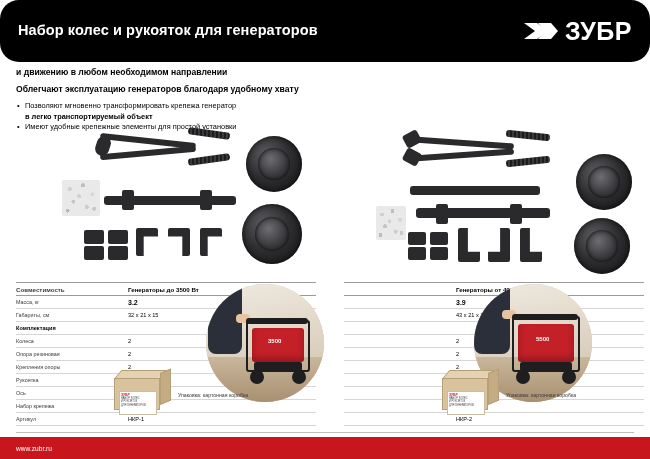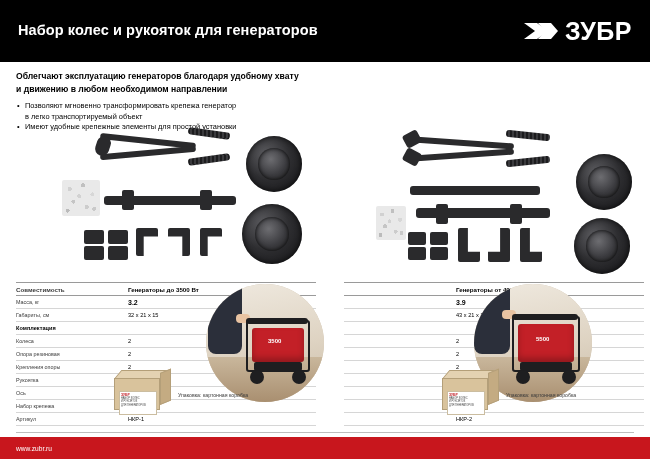--- a/index.html
+++ b/index.html
@@ -19,20 +19,21 @@
   
   .header {
     position: absolute;
     left: 0; top: 0;
     width: 650px; height: 62px;
     background: #000000;
     display: flex;
     align-items: center;
     justify-content: space-between;
     padding: 0 18px;
+    border-radius: 19px;
   }
   .header-title {
     color: #ffffff;
     font-size: 14.5px;
     font-weight: bold;
     letter-spacing: 0.1px;
     line-height: 1.2;
   }
   .brand {
     display: flex;
@@ -67,20 +68,21 @@
     line-height: 1.45;
     position: relative;
     padding-left: 9px;
   }
   .bullets li .dot {
     position: absolute;
     left: 1px; top: 0;
   }
   .bullets li .sub {
     display: block;
+    font-weight: bold;
   }
 
   
   .photo-area {
     position: absolute;
     left: 0; top: 124px;
     width: 650px; height: 155px;
   }
   .photo-half { position: absolute; top: 0; height: 155px; }
   .left-half { left: 60px; width: 280px; }
@@ -320,22 +322,22 @@
     <div class="brand">
       <svg class="brand-arrow" width="34" height="24" viewBox="0 0 34 24">
         <polygon points="0,4 13,4 24,12 13,20 0,20 11,12" fill="#ffffff"></polygon>
         <polygon points="14,4 27,4 34,12 27,20 14,20 21,12" fill="#ffffff"></polygon>
       </svg>
       <span class="brand-name">ЗУБР</span>
     </div>
   </div>
 
   <div class="intro">
+    <div class="intro-lead" style="margin-top:-4px">и движению в любом необходимом направлении</div>
     <div class="intro-lead">Облегчают эксплуатацию генераторов благодаря удобному хвату</div>
-    <div class="intro-lead" style="margin-top:-4px">и движению в любом необходимом направлении</div>
     <ul class="bullets">
       <li>
         <span class="dot">•</span>
         <span>Позволяют мгновенно трансформировать крепежа генератор</span>
         <span class="sub" style="padding-left:0">в легко транспортируемый объект</span>
       </li>
       <li>
         <span class="dot">•</span>
         <span>Имеют удобные крепежные элементы для простой установки</span>
       </li>

